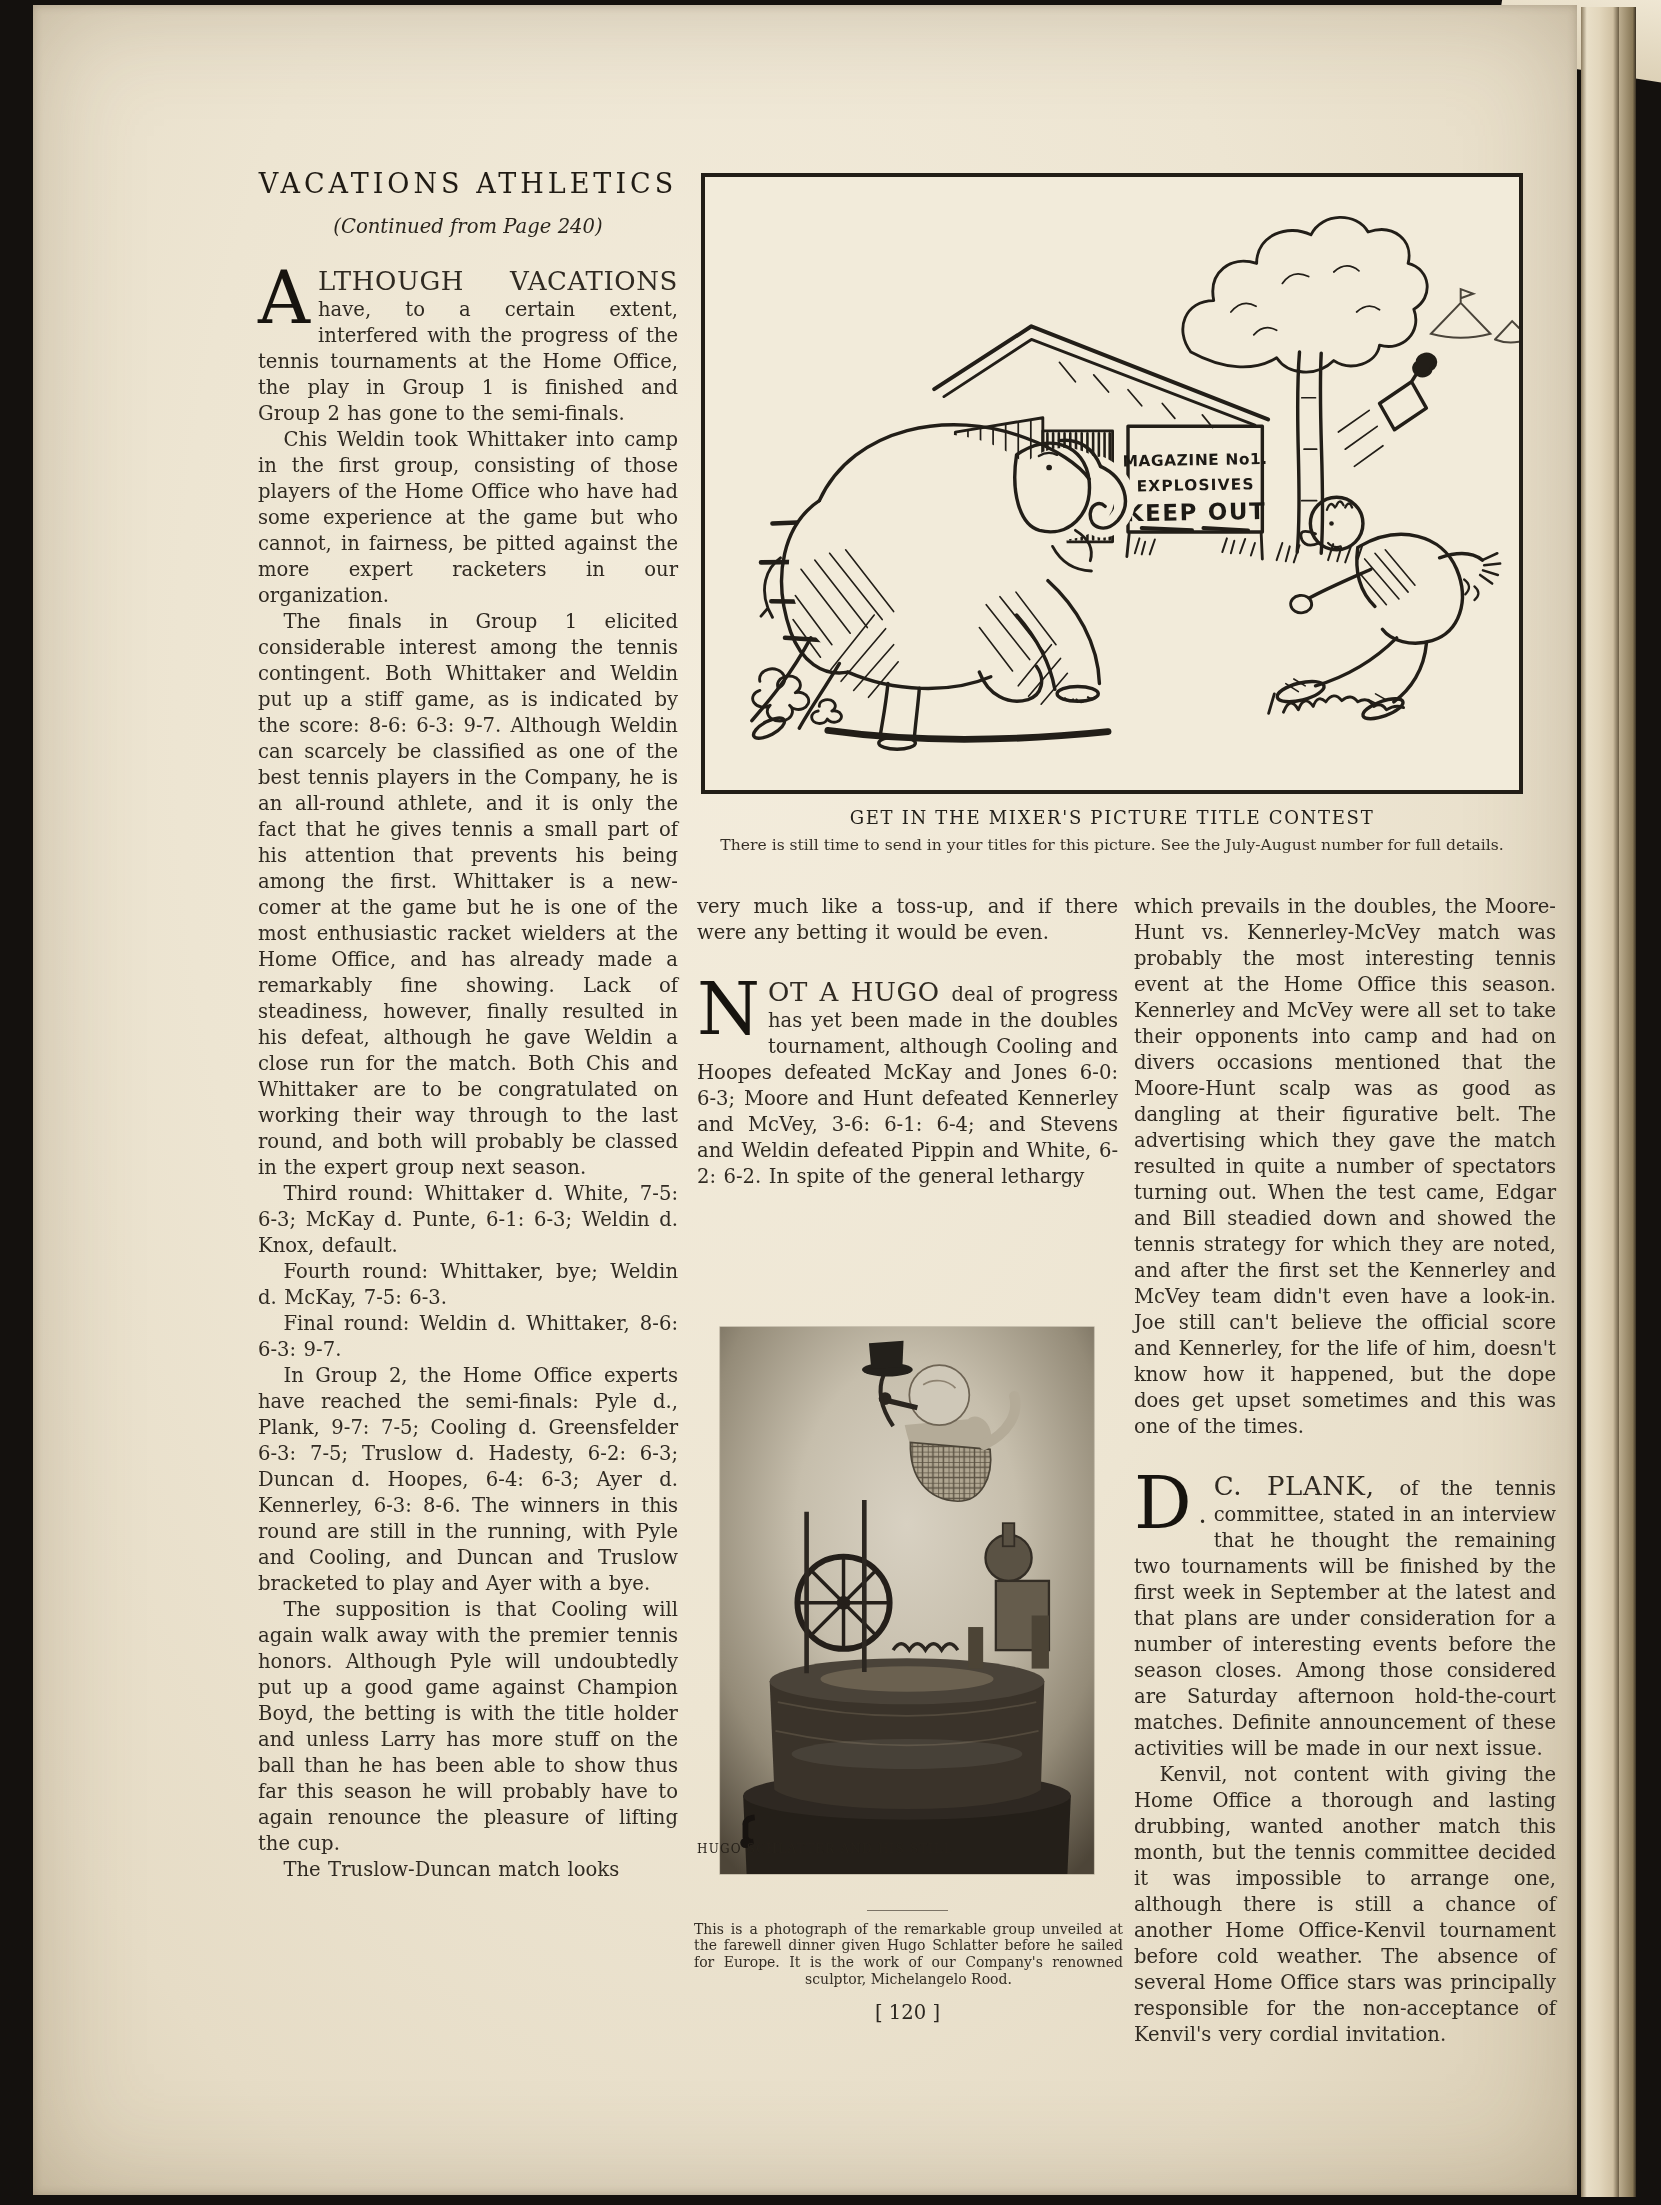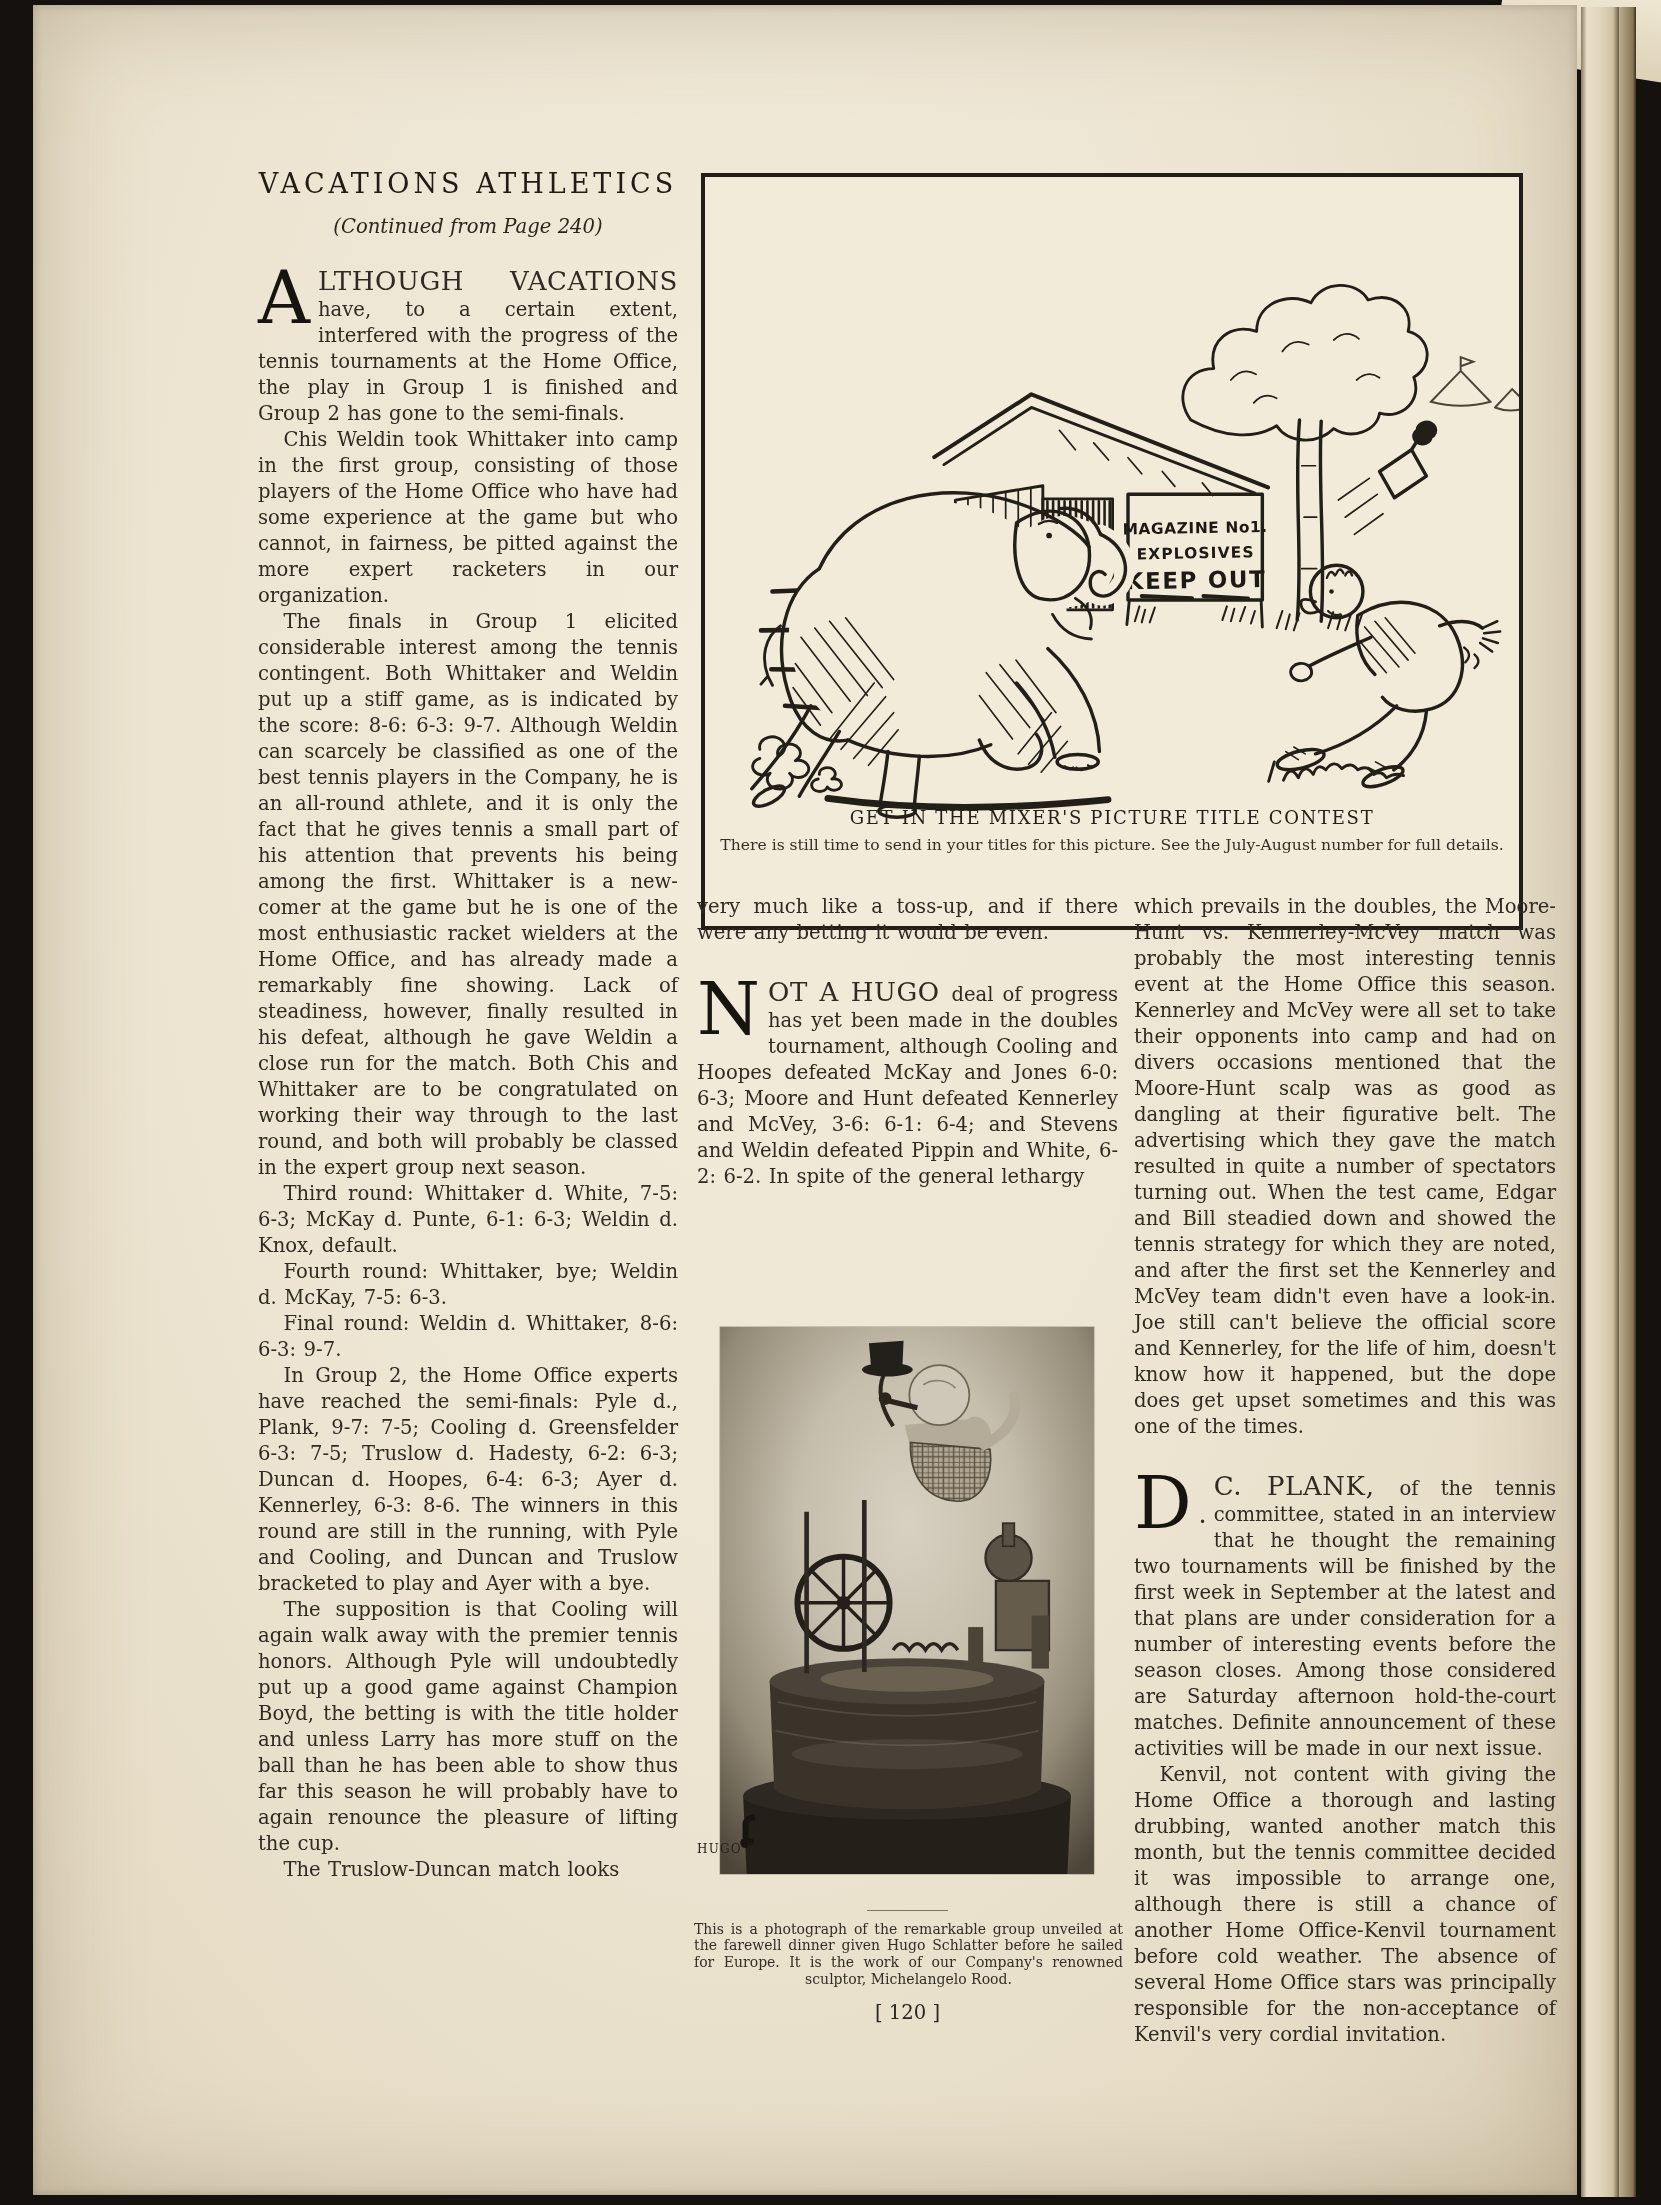--- a/index.html
+++ b/index.html
@@ -26,21 +26,21 @@
   .col p.noindent,.col p.has-drop{text-indent:0;}
   .col p.spacer{margin-top:33px;}
   .dropcap{float:left;font-size:72px;line-height:52px;margin:4.6px 8px 0 0;color:#17140f;}
   .dropsuffix{float:left;height:54px;display:flex;align-items:flex-end;font-size:25.4px;
               margin:0 7px 0 -1.2px;padding-bottom:2.3px;}
   .lead{font-size:26px;letter-spacing:0.6px;}
   .col-left{left:225px;top:263px;}
   .col-mid{left:664px;top:889px;width:421px;}
   .col-right{left:1101px;top:889px;width:422px;}
   
-  .cartoon{position:absolute;left:668px;top:168px;width:822px;height:757px;
+  .cartoon{position:absolute;left:668px;top:168px;width:822px;height:621px;
            border:4px solid #221e17;background:#f2ebda;box-sizing:border-box;}
   .cartoon svg{display:block;width:100%;height:100%;}
   .cartoon-caption{position:absolute;left:668px;top:802px;width:822px;text-align:center;
            font-size:18px;letter-spacing:1.7px;color:#23201a;}
   .cartoon-subcaption{position:absolute;left:658px;top:831px;width:842px;text-align:center;
            font-size:15.6px;color:#342e26;}
   
   .photo{position:absolute;left:687px;top:1322px;width:374px;height:547px;
          box-shadow:0 0 0 0.6px rgba(60,50,35,.35);}
   .photo svg{display:block;width:100%;height:100%;}

